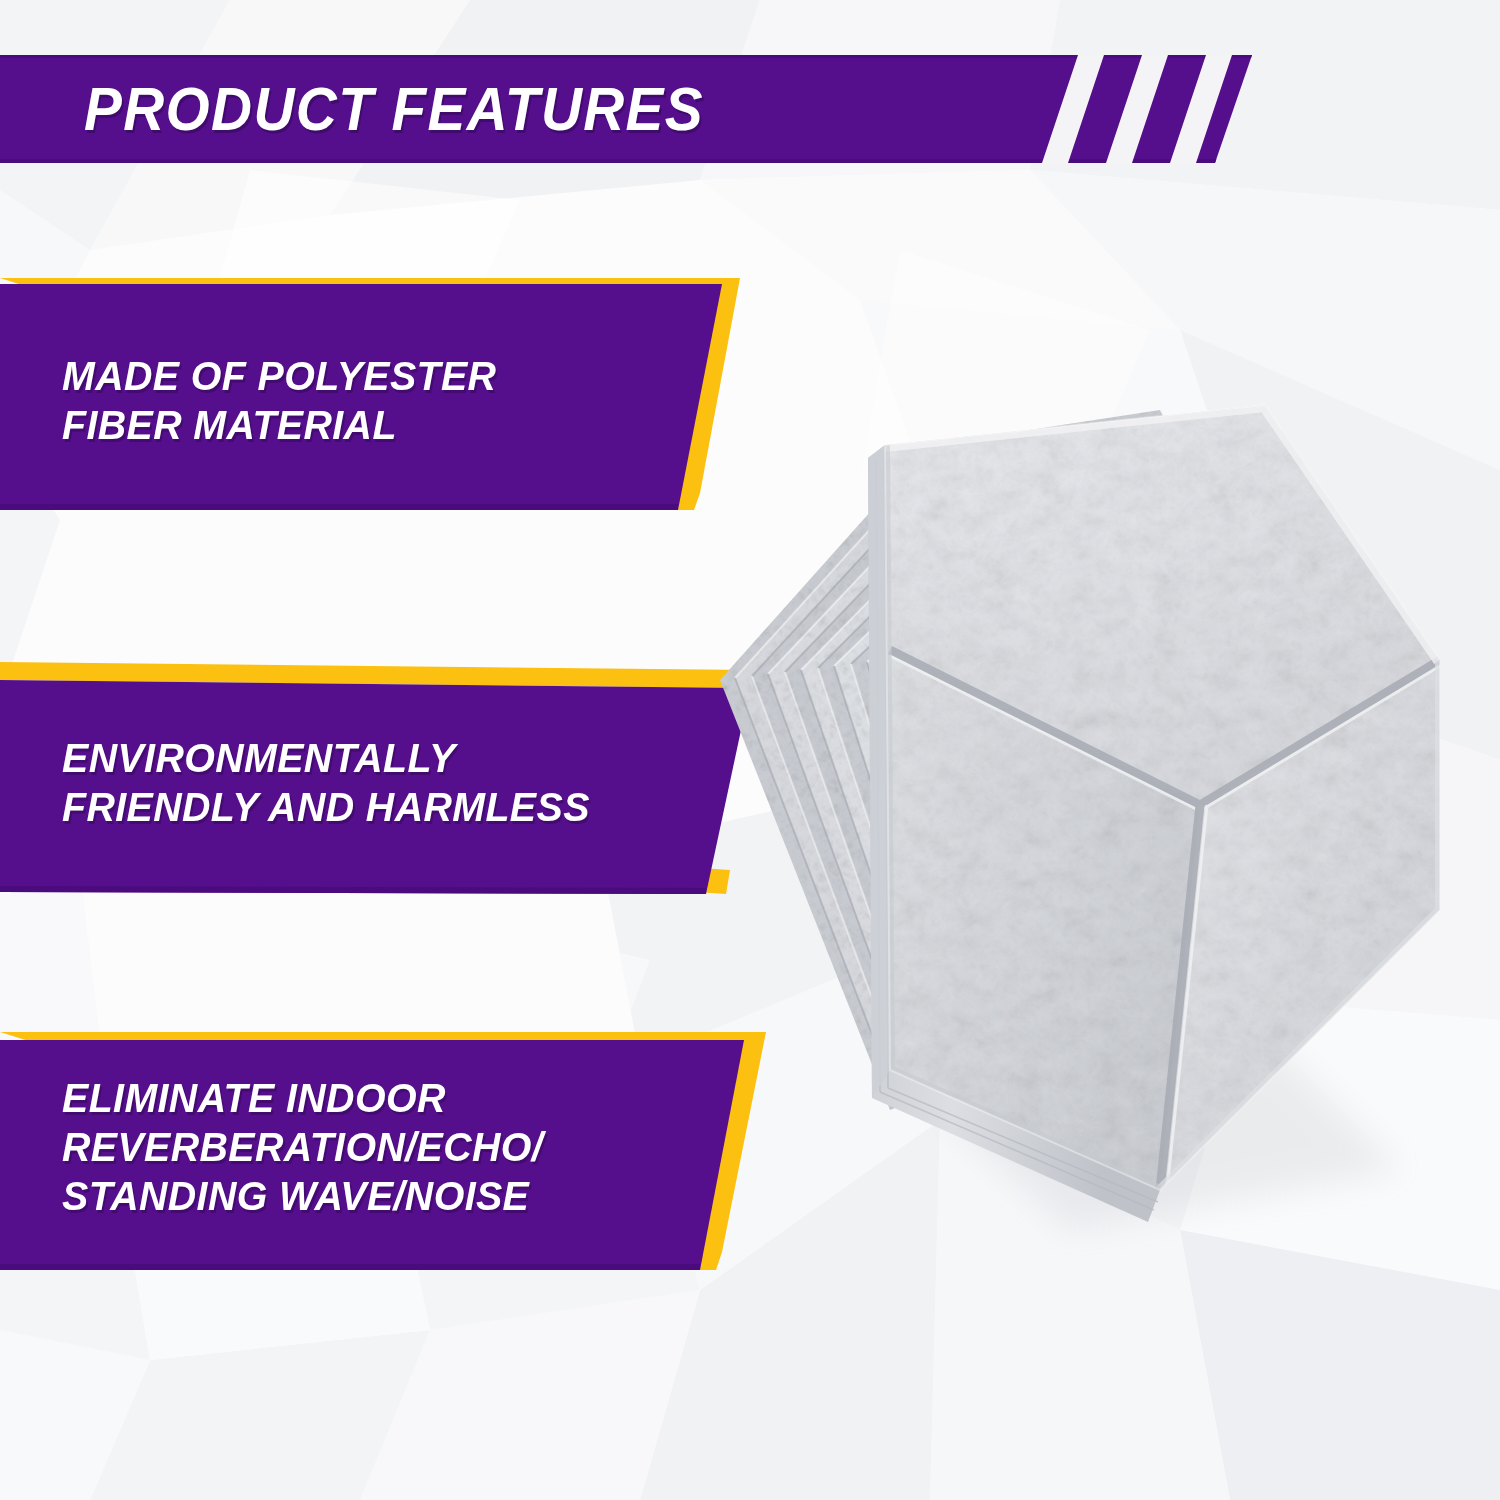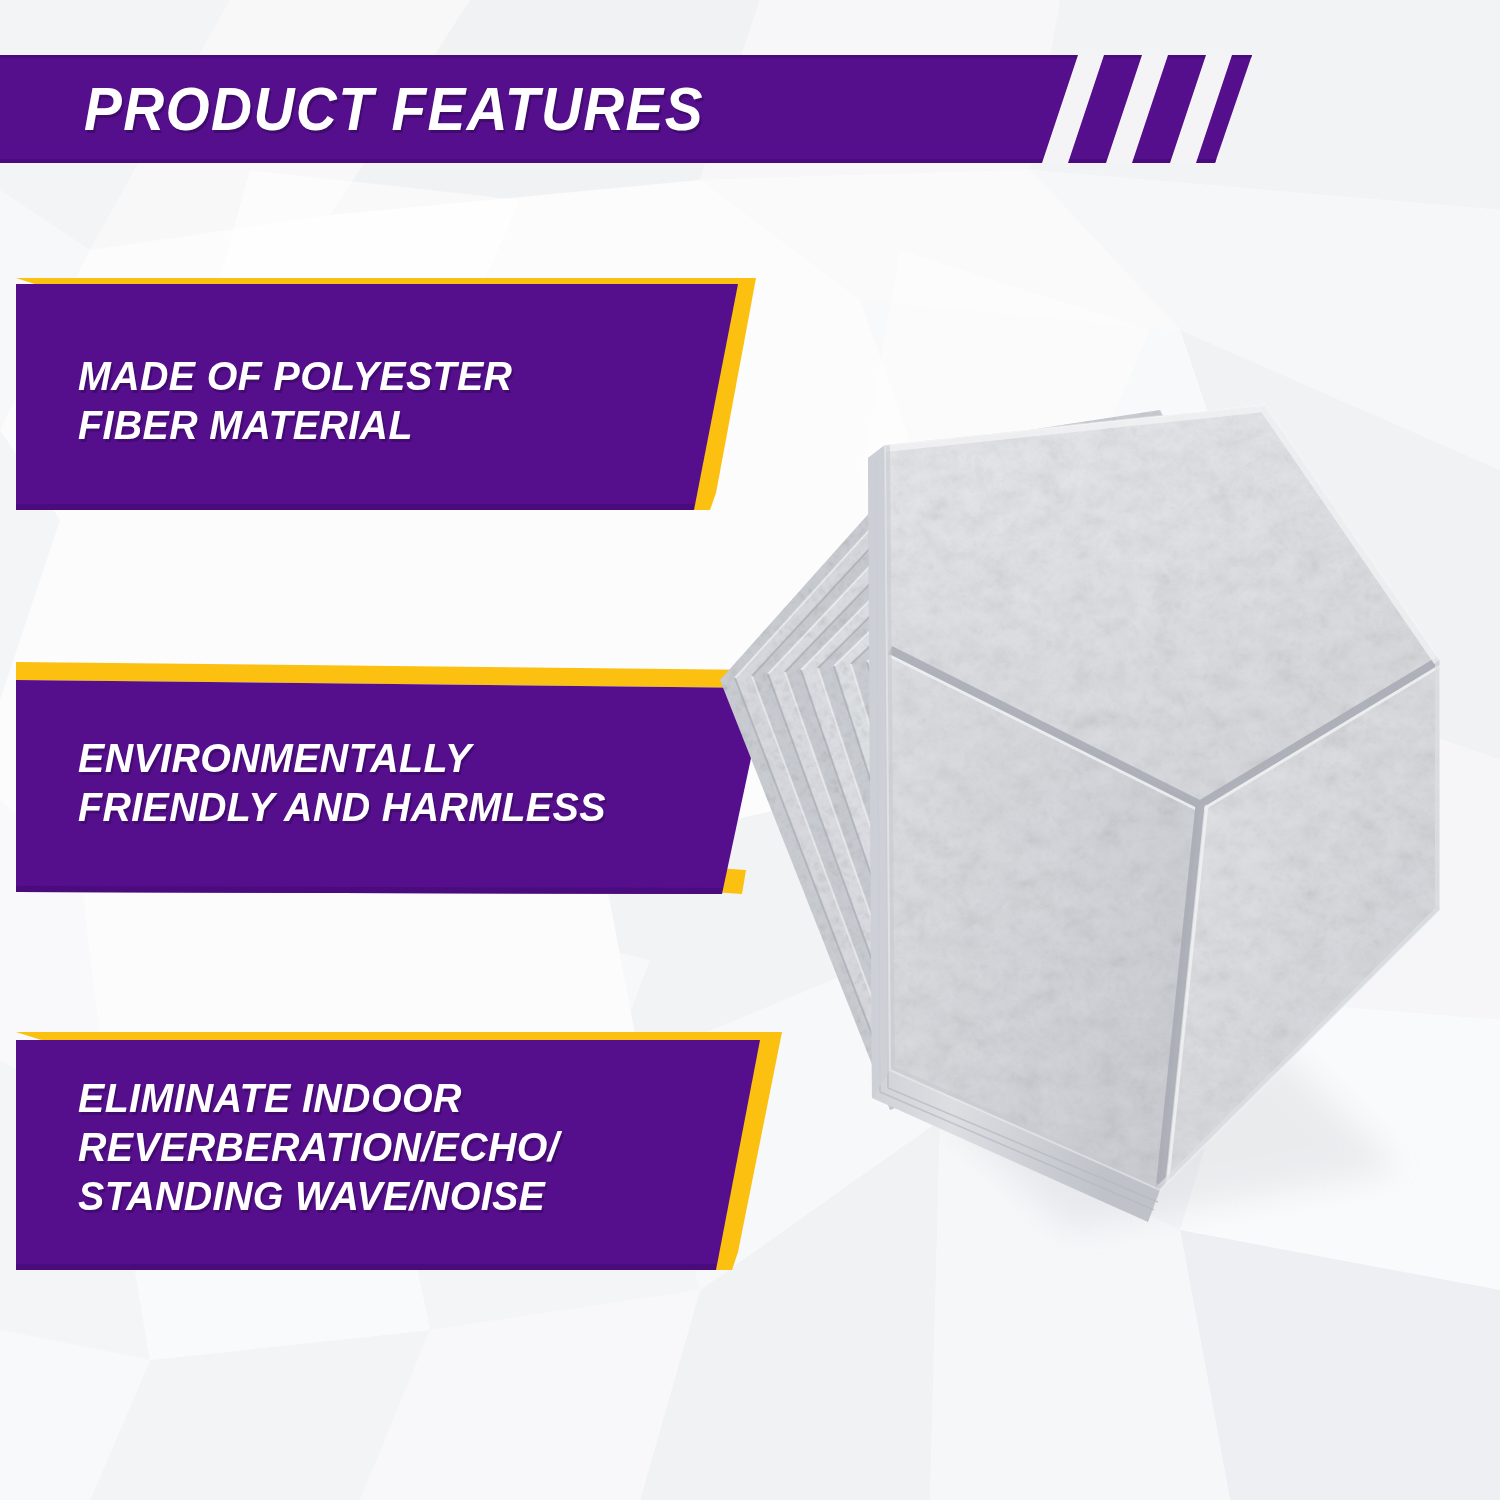--- a/index.html
+++ b/index.html
@@ -35,21 +35,21 @@
     color:#ffffff;
     white-space:nowrap;
     text-shadow:2px 3px 0 rgba(40,8,70,0.45);
     transform:scaleX(0.93);
     transform-origin:left center;
   }
 
   
   .feature{
     position:absolute;
-    left:16px;
+    left:0;
     z-index:3;
   }
   .feature .shape{ position:absolute; inset:0; }
   .feature .shape svg{ display:block; width:100%; height:100%; }
   .feature .txt{
     position:absolute;
     left:62px;
     z-index:2;
     color:#ffffff;
     font-weight:bold;

